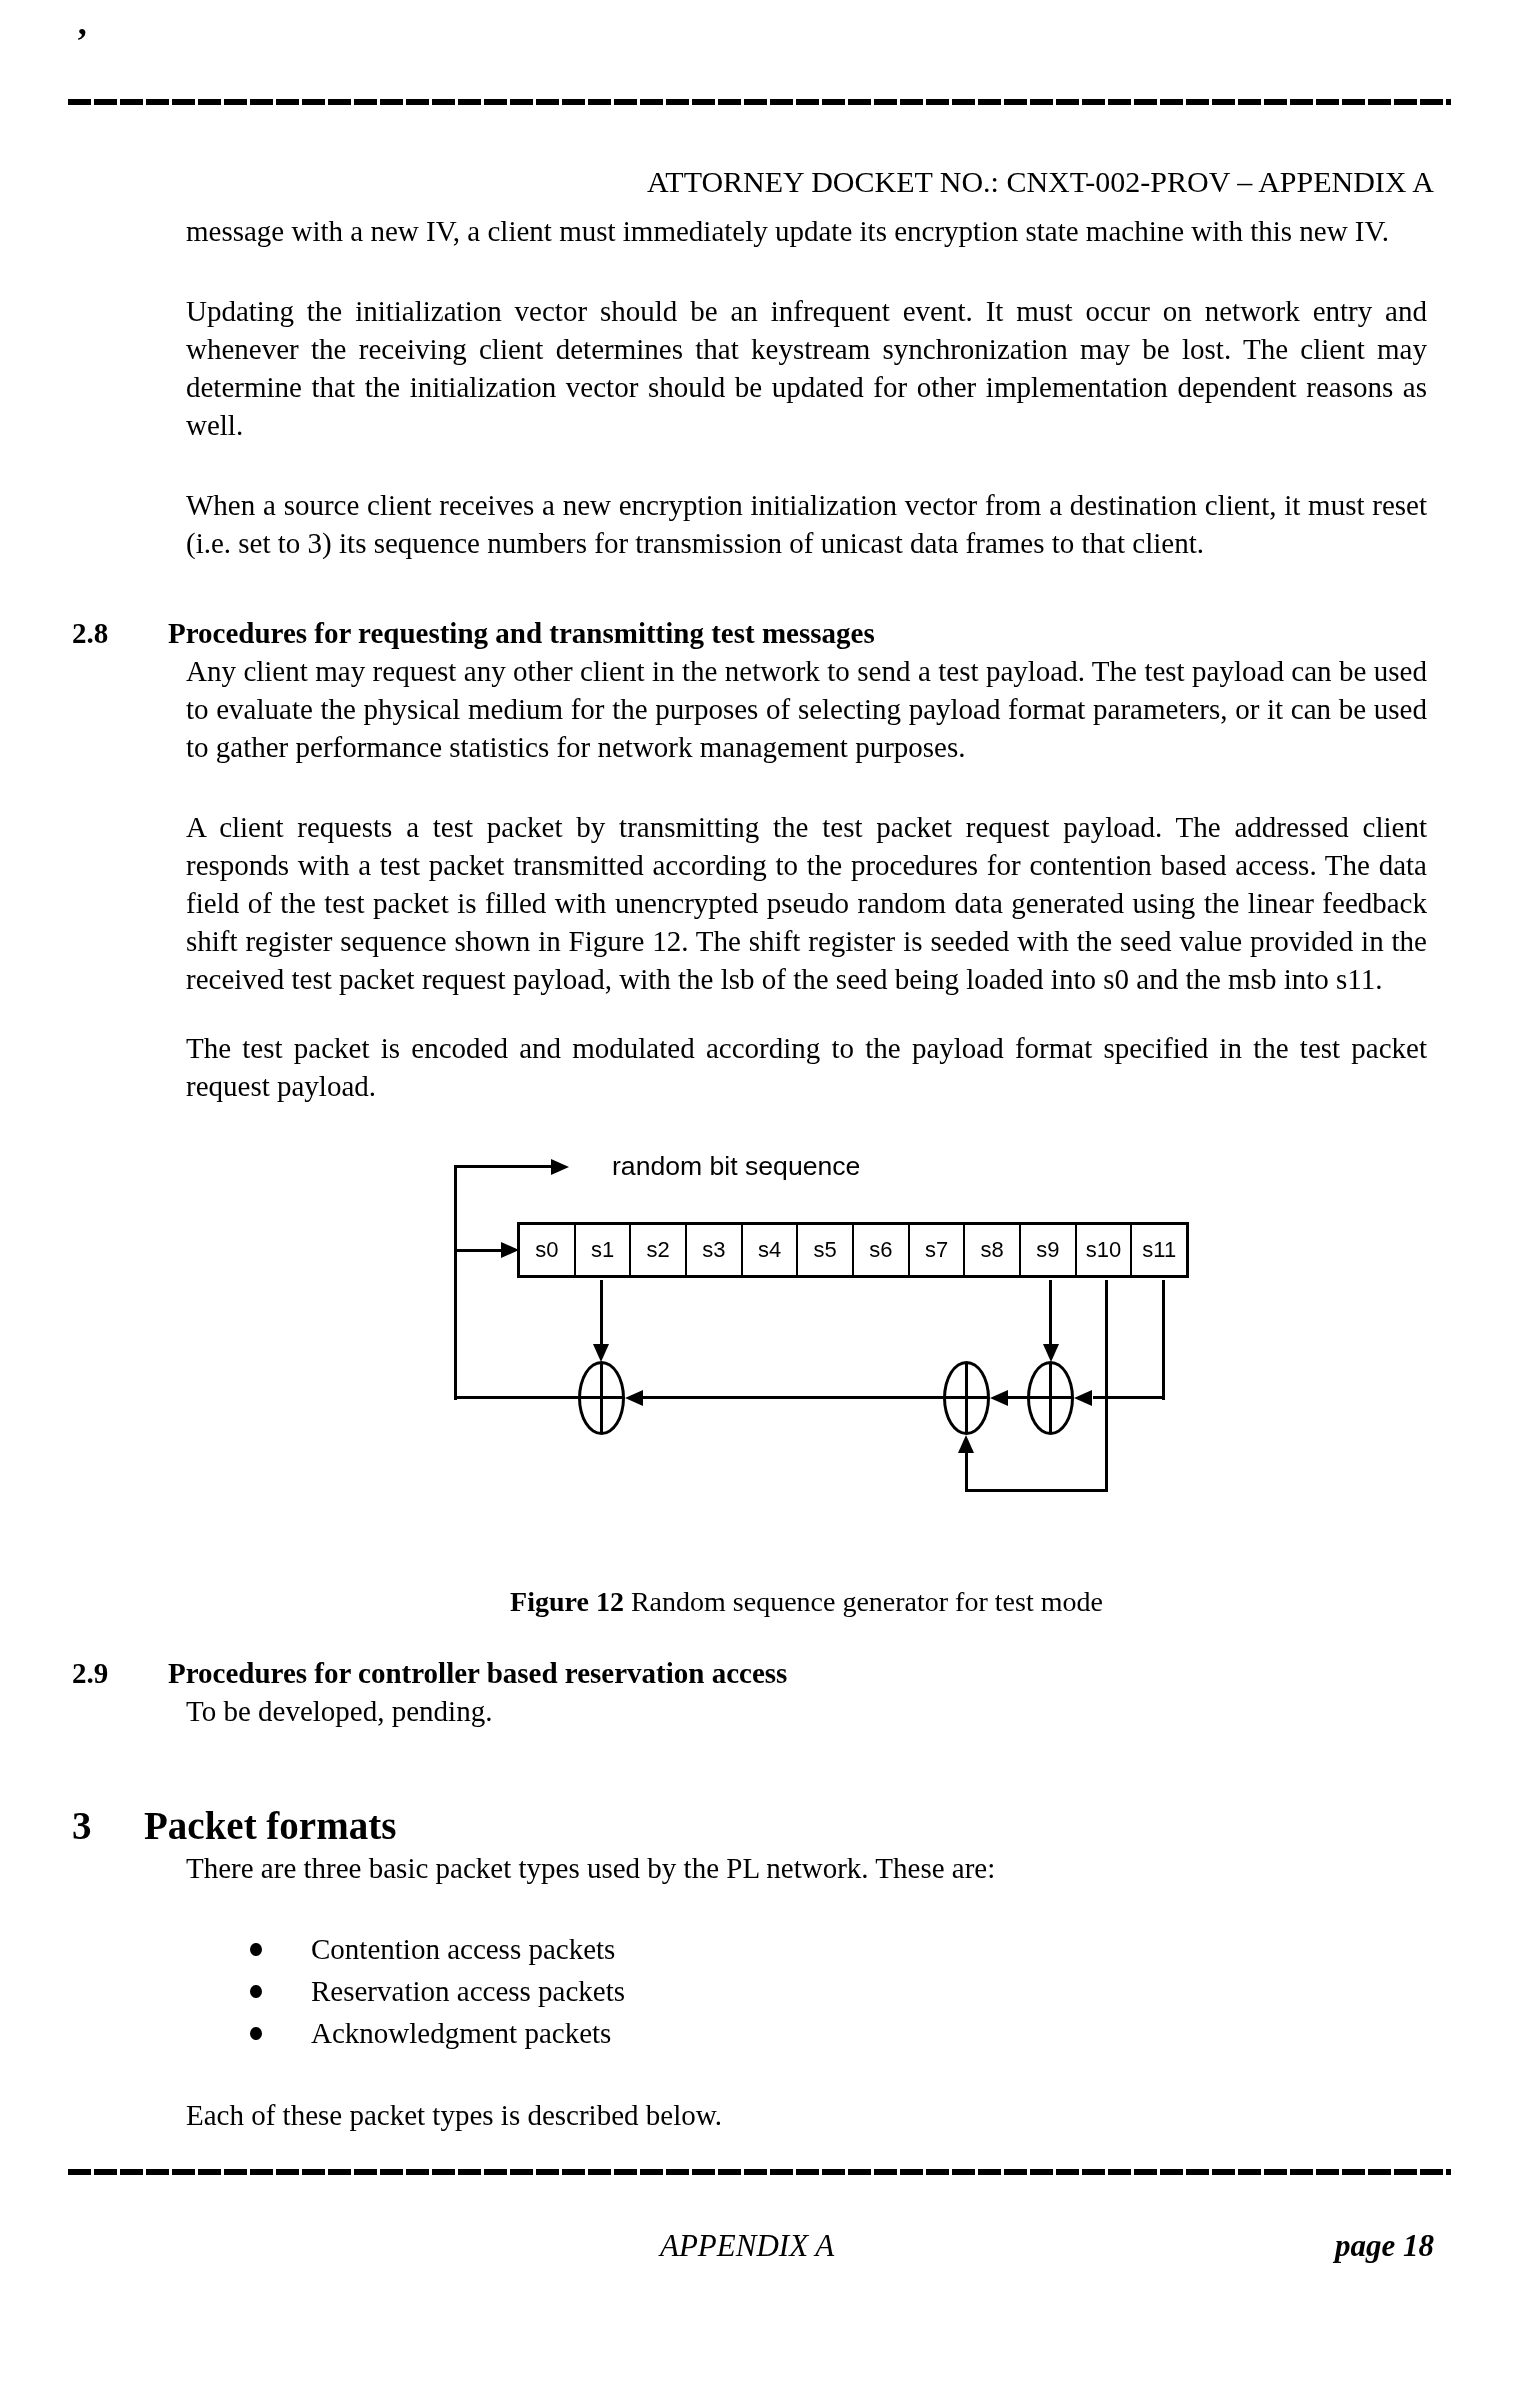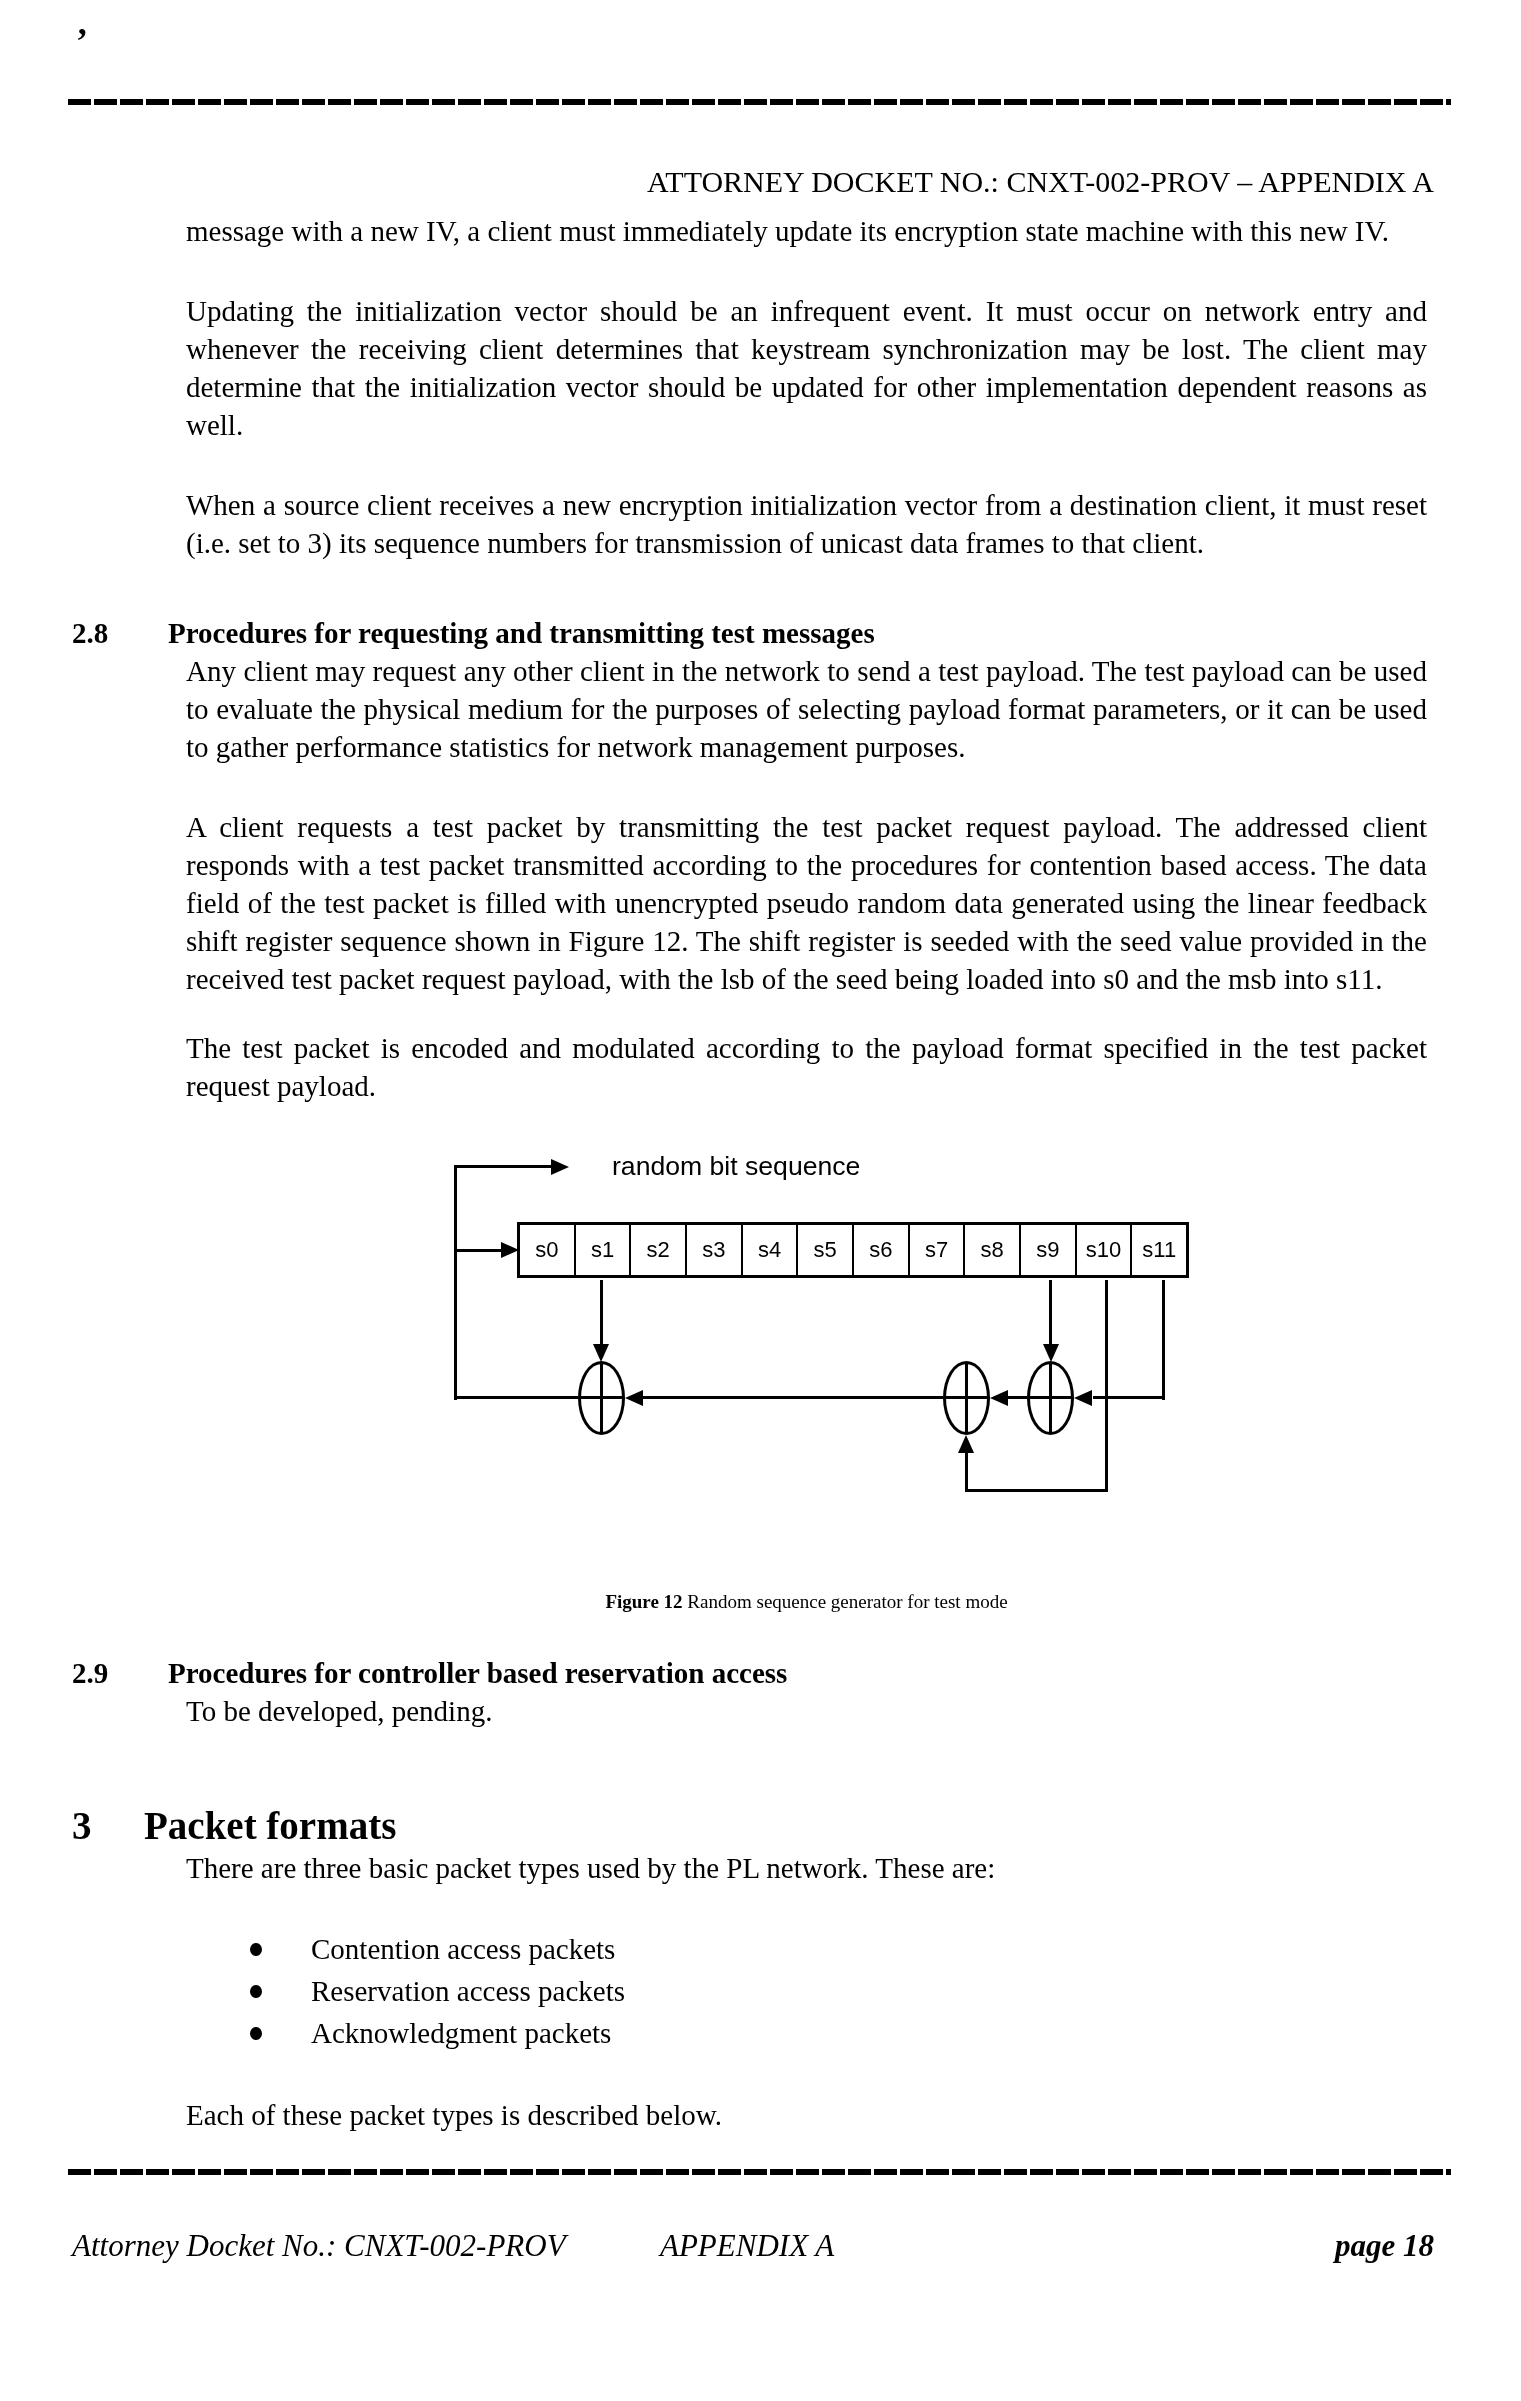--- a/index.html
+++ b/index.html
@@ -66,21 +66,21 @@
   .xor::before{content:"";position:absolute;left:50%;top:-1.5px;bottom:-1.5px;width:3px;margin-left:-1.5px;background:#000;}
   .xor::after{content:"";position:absolute;top:50%;left:-1.5px;right:-1.5px;height:3px;margin-top:-1.5px;background:#000;}
   .ah{position:absolute;width:0;height:0;}
   .ah.right{border-top:8.3px solid transparent;border-bottom:8.3px solid transparent;border-left:18px solid #000;}
   .ah.left {border-top:8.3px solid transparent;border-bottom:8.3px solid transparent;border-right:18px solid #000;}
   .ah.down {border-left:8.3px solid transparent;border-right:8.3px solid transparent;border-top:18px solid #000;}
   .ah.up   {border-left:8.3px solid transparent;border-right:8.3px solid transparent;border-bottom:18px solid #000;}
 
   .fig-caption{
     margin-top:32px;margin-left:186px;width:1241px;
-    font-size:19px;line-height:38px;text-align:center;
+    font-size:28px;line-height:38px;text-align:center;
   }
   .fig-caption b{font-weight:bold;}
 
   
   .mt96{margin-top:73px;}
   .bullets{
     margin:41px 0 0 0;padding:0;list-style:none;
     font-size:29px;line-height:42px;
   }
   .bullets li{position:relative;margin-left:311px;}
@@ -199,19 +199,18 @@
     <li>Contention access packets</li>
     <li>Reservation access packets</li>
     <li>Acknowledgment packets</li>
   </ul>
 
   <p class="body-par" style="margin-top:42px;">Each of these packet types is described below.</p>
 
   <div class="rule bottom"></div>
 
   <div class="footer">
-    <span class="f-left">Attorney Docket No.: CNXT-002-PROV</span>
     <span class="f-mid">APPENDIX A</span>
     <span class="f-right">page 18</span>
   </div>
 
 </div>
 
 
 </body></html>

